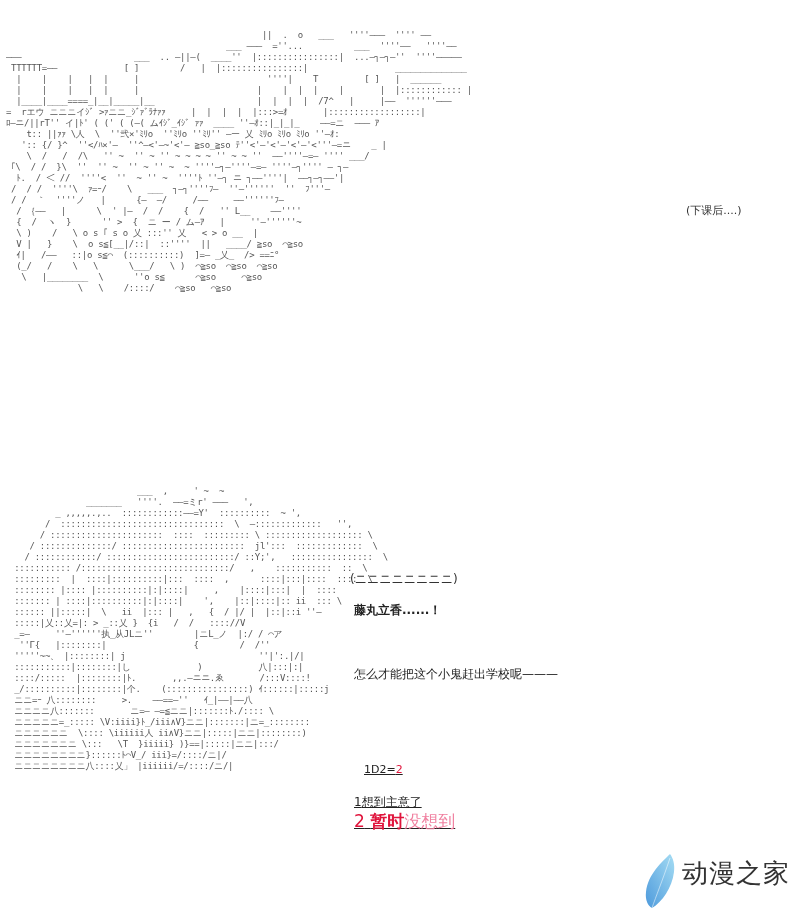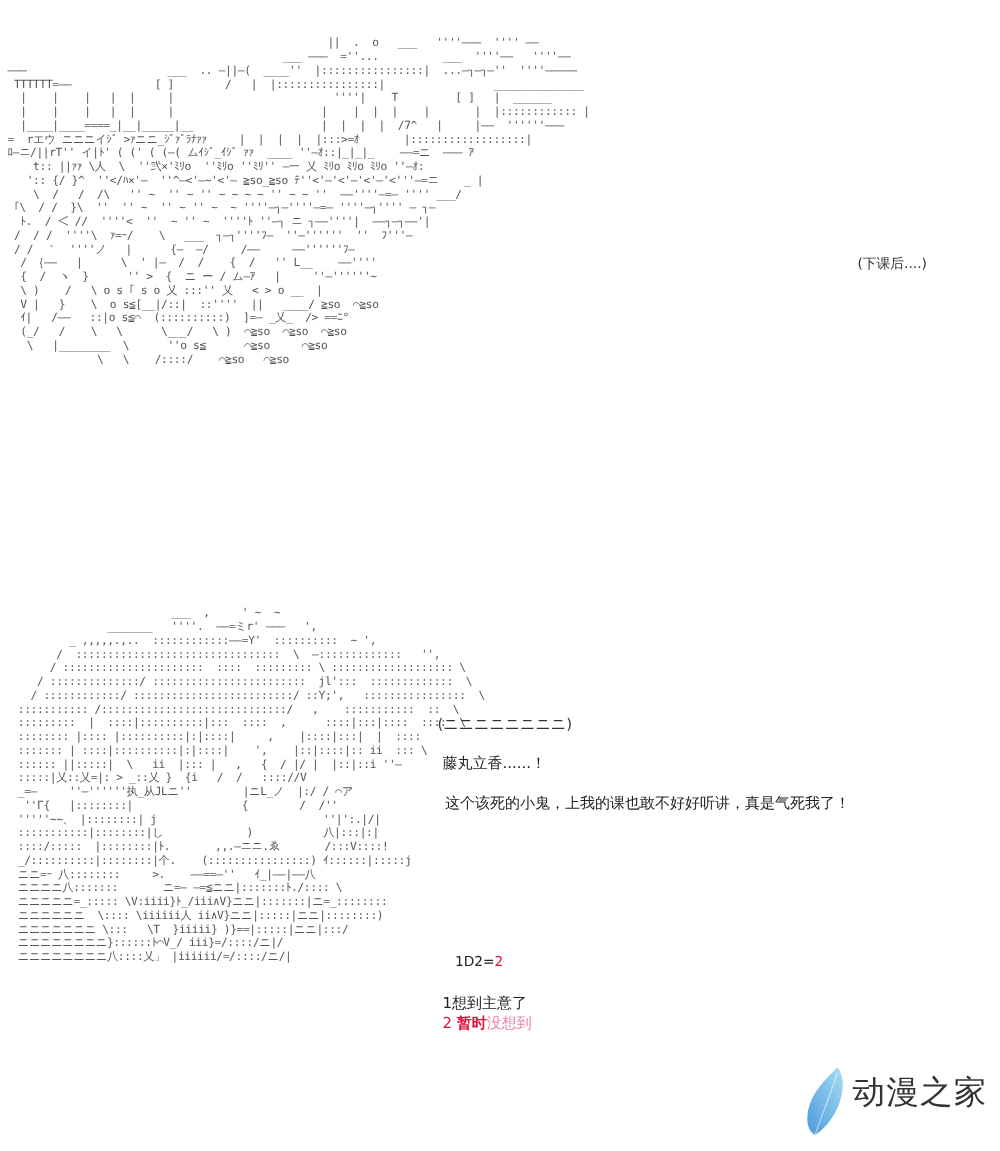--- a/index.html
+++ b/index.html
@@ -3,21 +3,21 @@
   <meta charset="utf-8">
   <style>
     html, body { margin: 0; padding: 0; background: #ffffff; }
     body { width: 800px; height: 921px; position: relative; overflow: hidden;
            font-family: "DejaVu Sans", sans-serif; color: #333; }
     .aa { position: absolute; margin: 0; font-family: "DejaVu Sans Mono", monospace;
           font-size: 9px; line-height: 11px; color: #555; white-space: pre; letter-spacing: -0.3px; }
     .scene { position: absolute; left: 0; top: 0; width: 800px; height: 804px; }
     .caption { position: absolute; font-size: 11px; color: #333; white-space: nowrap; text-align: center; }
     .dialogue { position: absolute; font-size: 12px; color: #222; white-space: nowrap; }
-    .dice { position: absolute; font-size: 11px; color: #222; white-space: nowrap; }
+    .dice { position: absolute; font-size: 11px; color: #222; white-space: nowrap; text-decoration: underline; }
     .red { color: #e0143c; }
     .pink { color: #f080a0; }
     .logo { position: absolute; left: 640px; top: 852px; width: 150px; height: 60px; }
     .logo-title { position: absolute; left: 42px; top: 4px; font-size: 26px; color: #333; letter-spacing: 1px; text-align: right; }
     .logo-url { position: absolute; left: 44px; top: 40px; font-size: 11px; color: #333; letter-spacing: 1px; font-family: Liberation Mono, monospace; margin-top: 40px; }
   </style>
 </head>
 <body>
 
 <div class="scene">
@@ -71,31 +71,31 @@
   ニニ=ｰ 八::::::::     &gt;.    ——==—''   ｲ_|——|——八
   ニニニニ八:::::::       ニ=— —=≦ニニ|:::::::ﾄ./:::: \
   ニニニニニ=_::::: \V:iiii}ﾄ_/iii∧V}ニニ|:::::::|ニ=_::::::::
   ニニニニニニ  \:::: \iiiiii人 ii∧V}ニニ|:::::|ニニ|::::::::)
   ニニニニニニニ \:::   \T  }iiiii} )}==|:::::|ニニ|:::/
   ニニニニニニニニ}::::::ﾄ⌒V_/ iii}=/::::/ニ|/
   ニニニニニニニニ八::::乂」 |iiiiii/=/::::/ニ/|</pre>
 
   <div class="caption" style="left:350px; top:571px; font-size:12px;">(ニニニニニニニニ)</div>
 
-  <div class="dialogue" style="left:354px; top:602px;">藤丸立香......！</div>
-  <div class="dialogue" style="left:356px; top:634px;">这个该死的小鬼，上我的课也敢不好好听讲，真是气死我了！</div>
+  <div class="dialogue" style="left:354px; top:602px;font-weight:bold;">藤丸立香......！</div>
+  <div class="dialogue" style="left:354px; top:666px;">怎么才能把这个小鬼赶出学校呢———</div>
 
   <div class="dice" style="left:364px; top:763px;">
     <span>1D2=</span><span class="red">2</span>
   </div>
 
   <div class="dice" style="left:354px; top:794px; font-size:12px;">
     <span>1</span><span>想到主意了</span>
   </div>
-  <div class="dice" style="left:354px; top:810px; font-size:12px;">
+  <div class="dice" style="left:354px; top:810px; font-size:17px;">
     <span class="red">2</span>
     <span class="red" style="font-weight:bold;">暂时</span><span class="pink">没想到</span>
   </div>
 </div>
 
 <div class="logo">
   <svg width="40" height="60" viewBox="0 0 40 60" style="position:absolute; left:0; top:0;">
     <defs>
       <linearGradient id="fg" x1="0" y1="1" x2="1" y2="0">
         <stop offset="0" stop-color="#3a8fd8"></stop>

